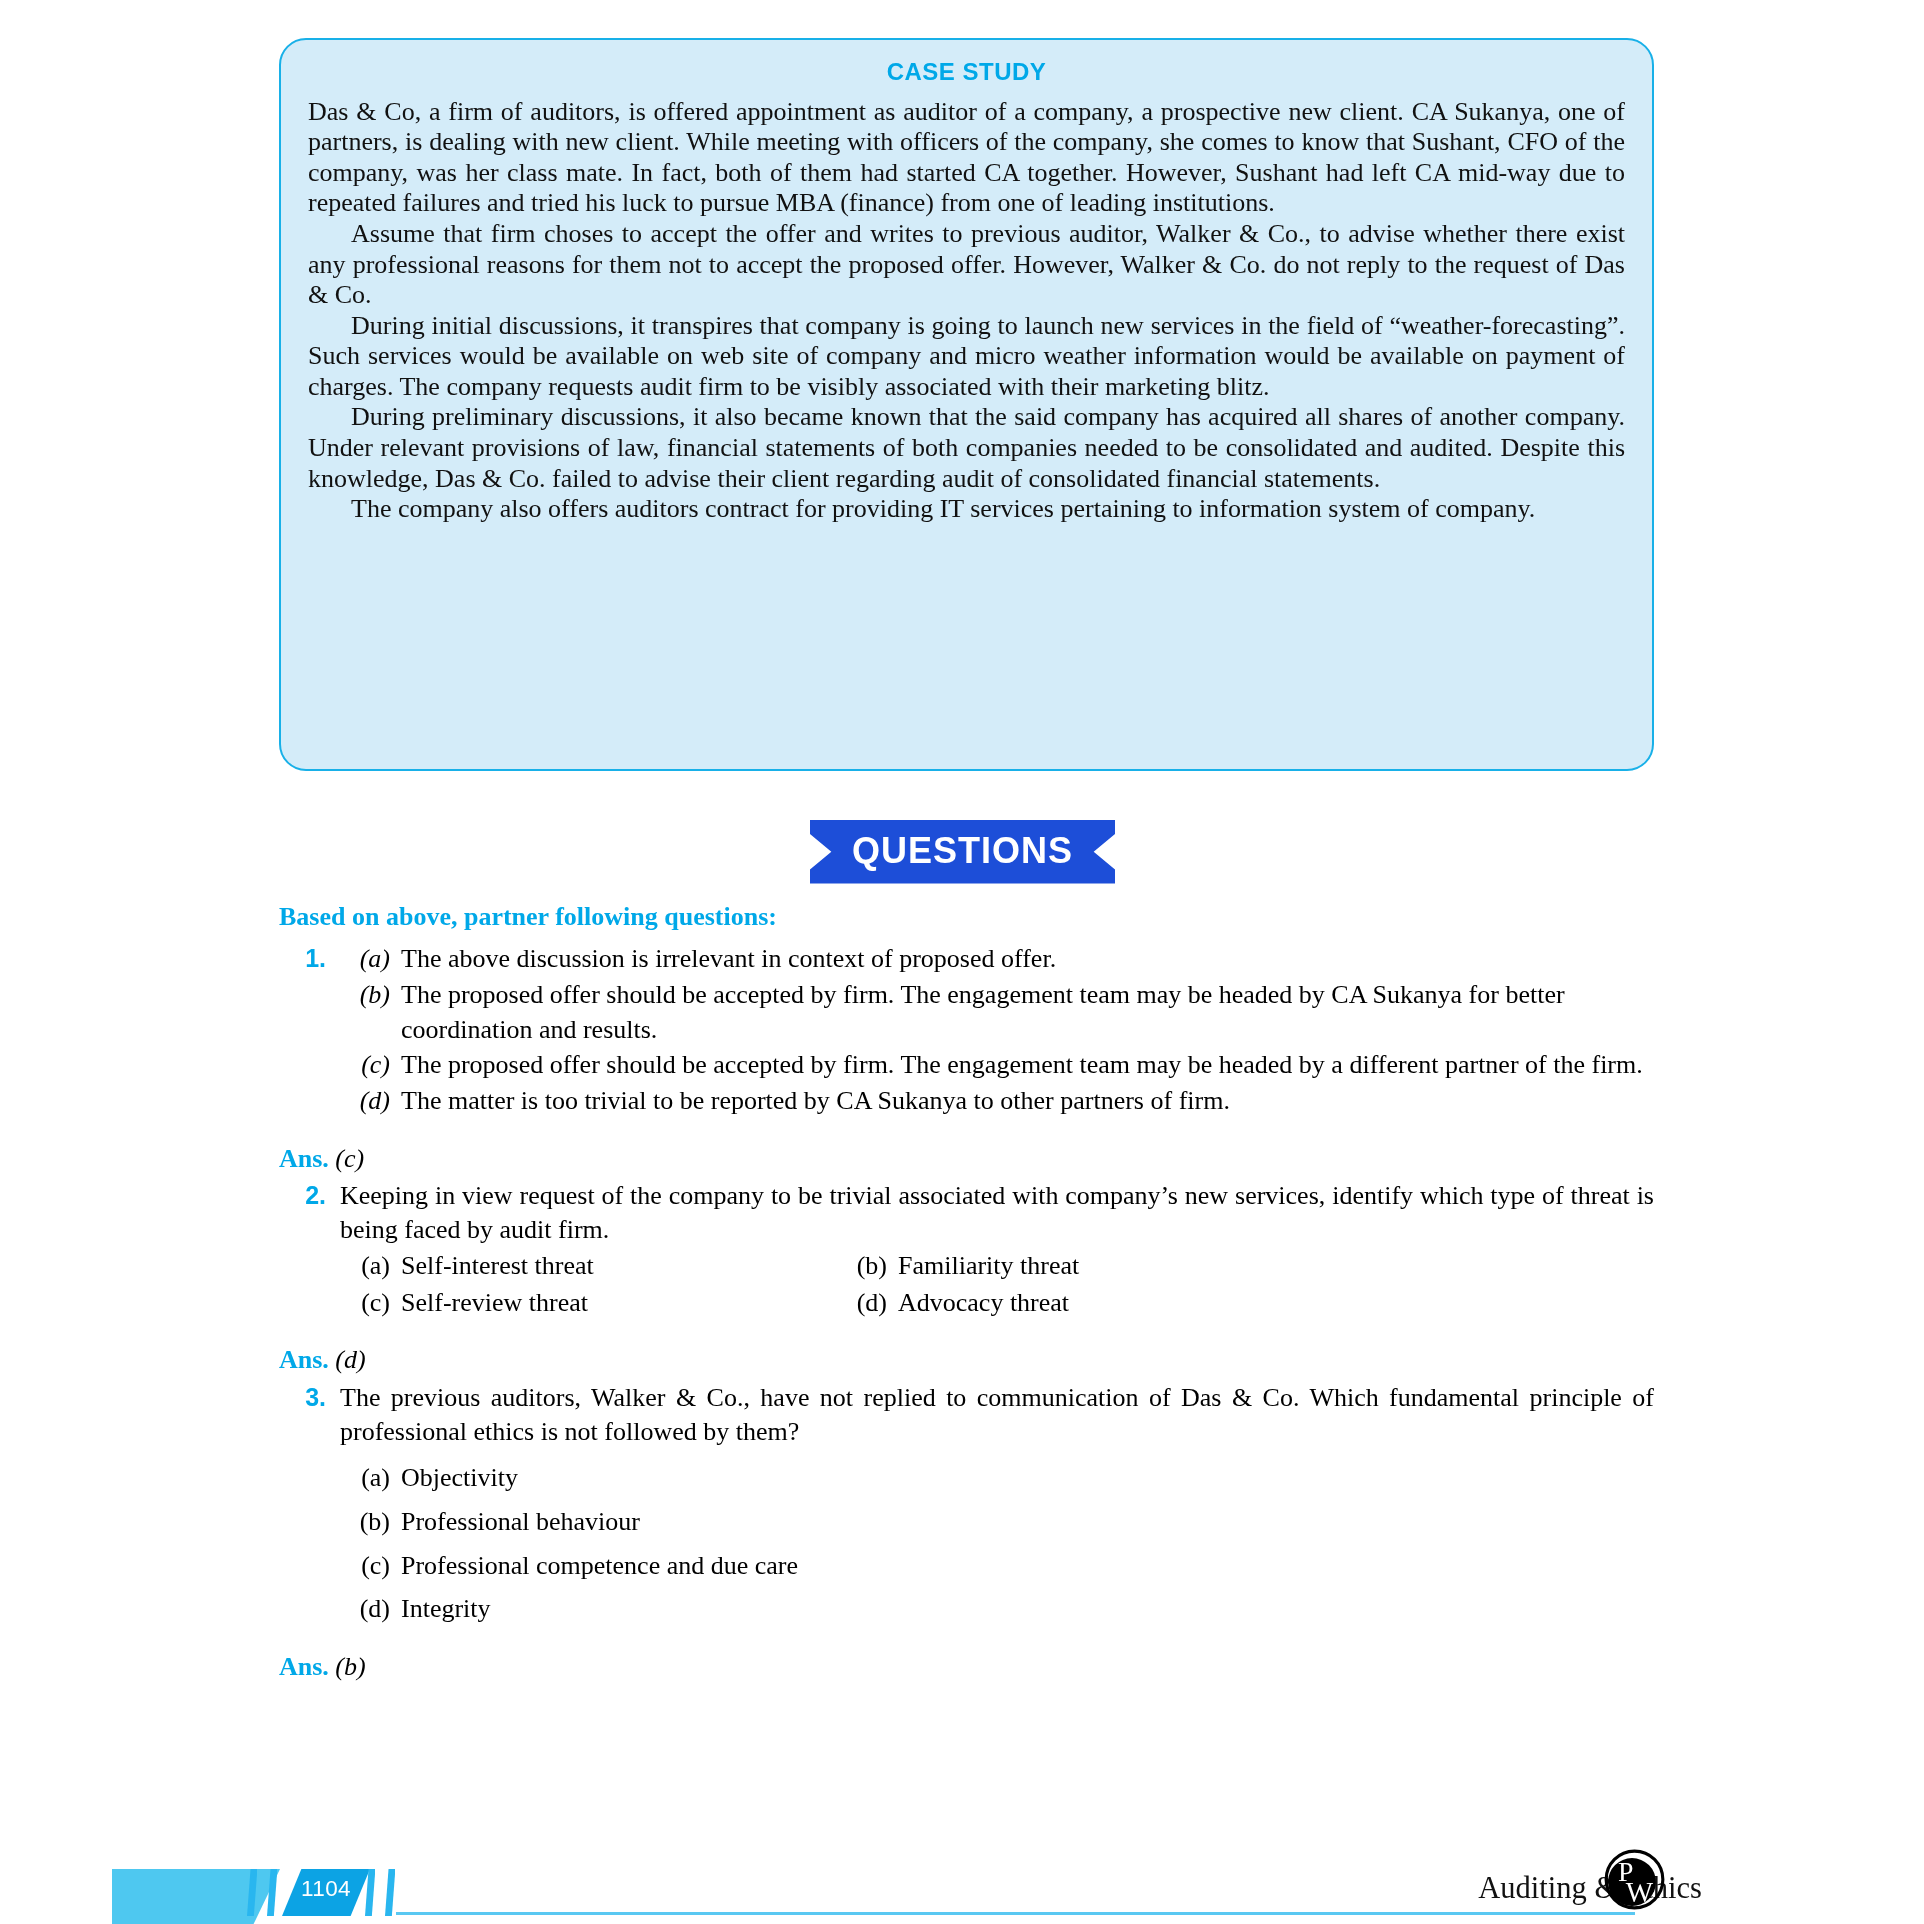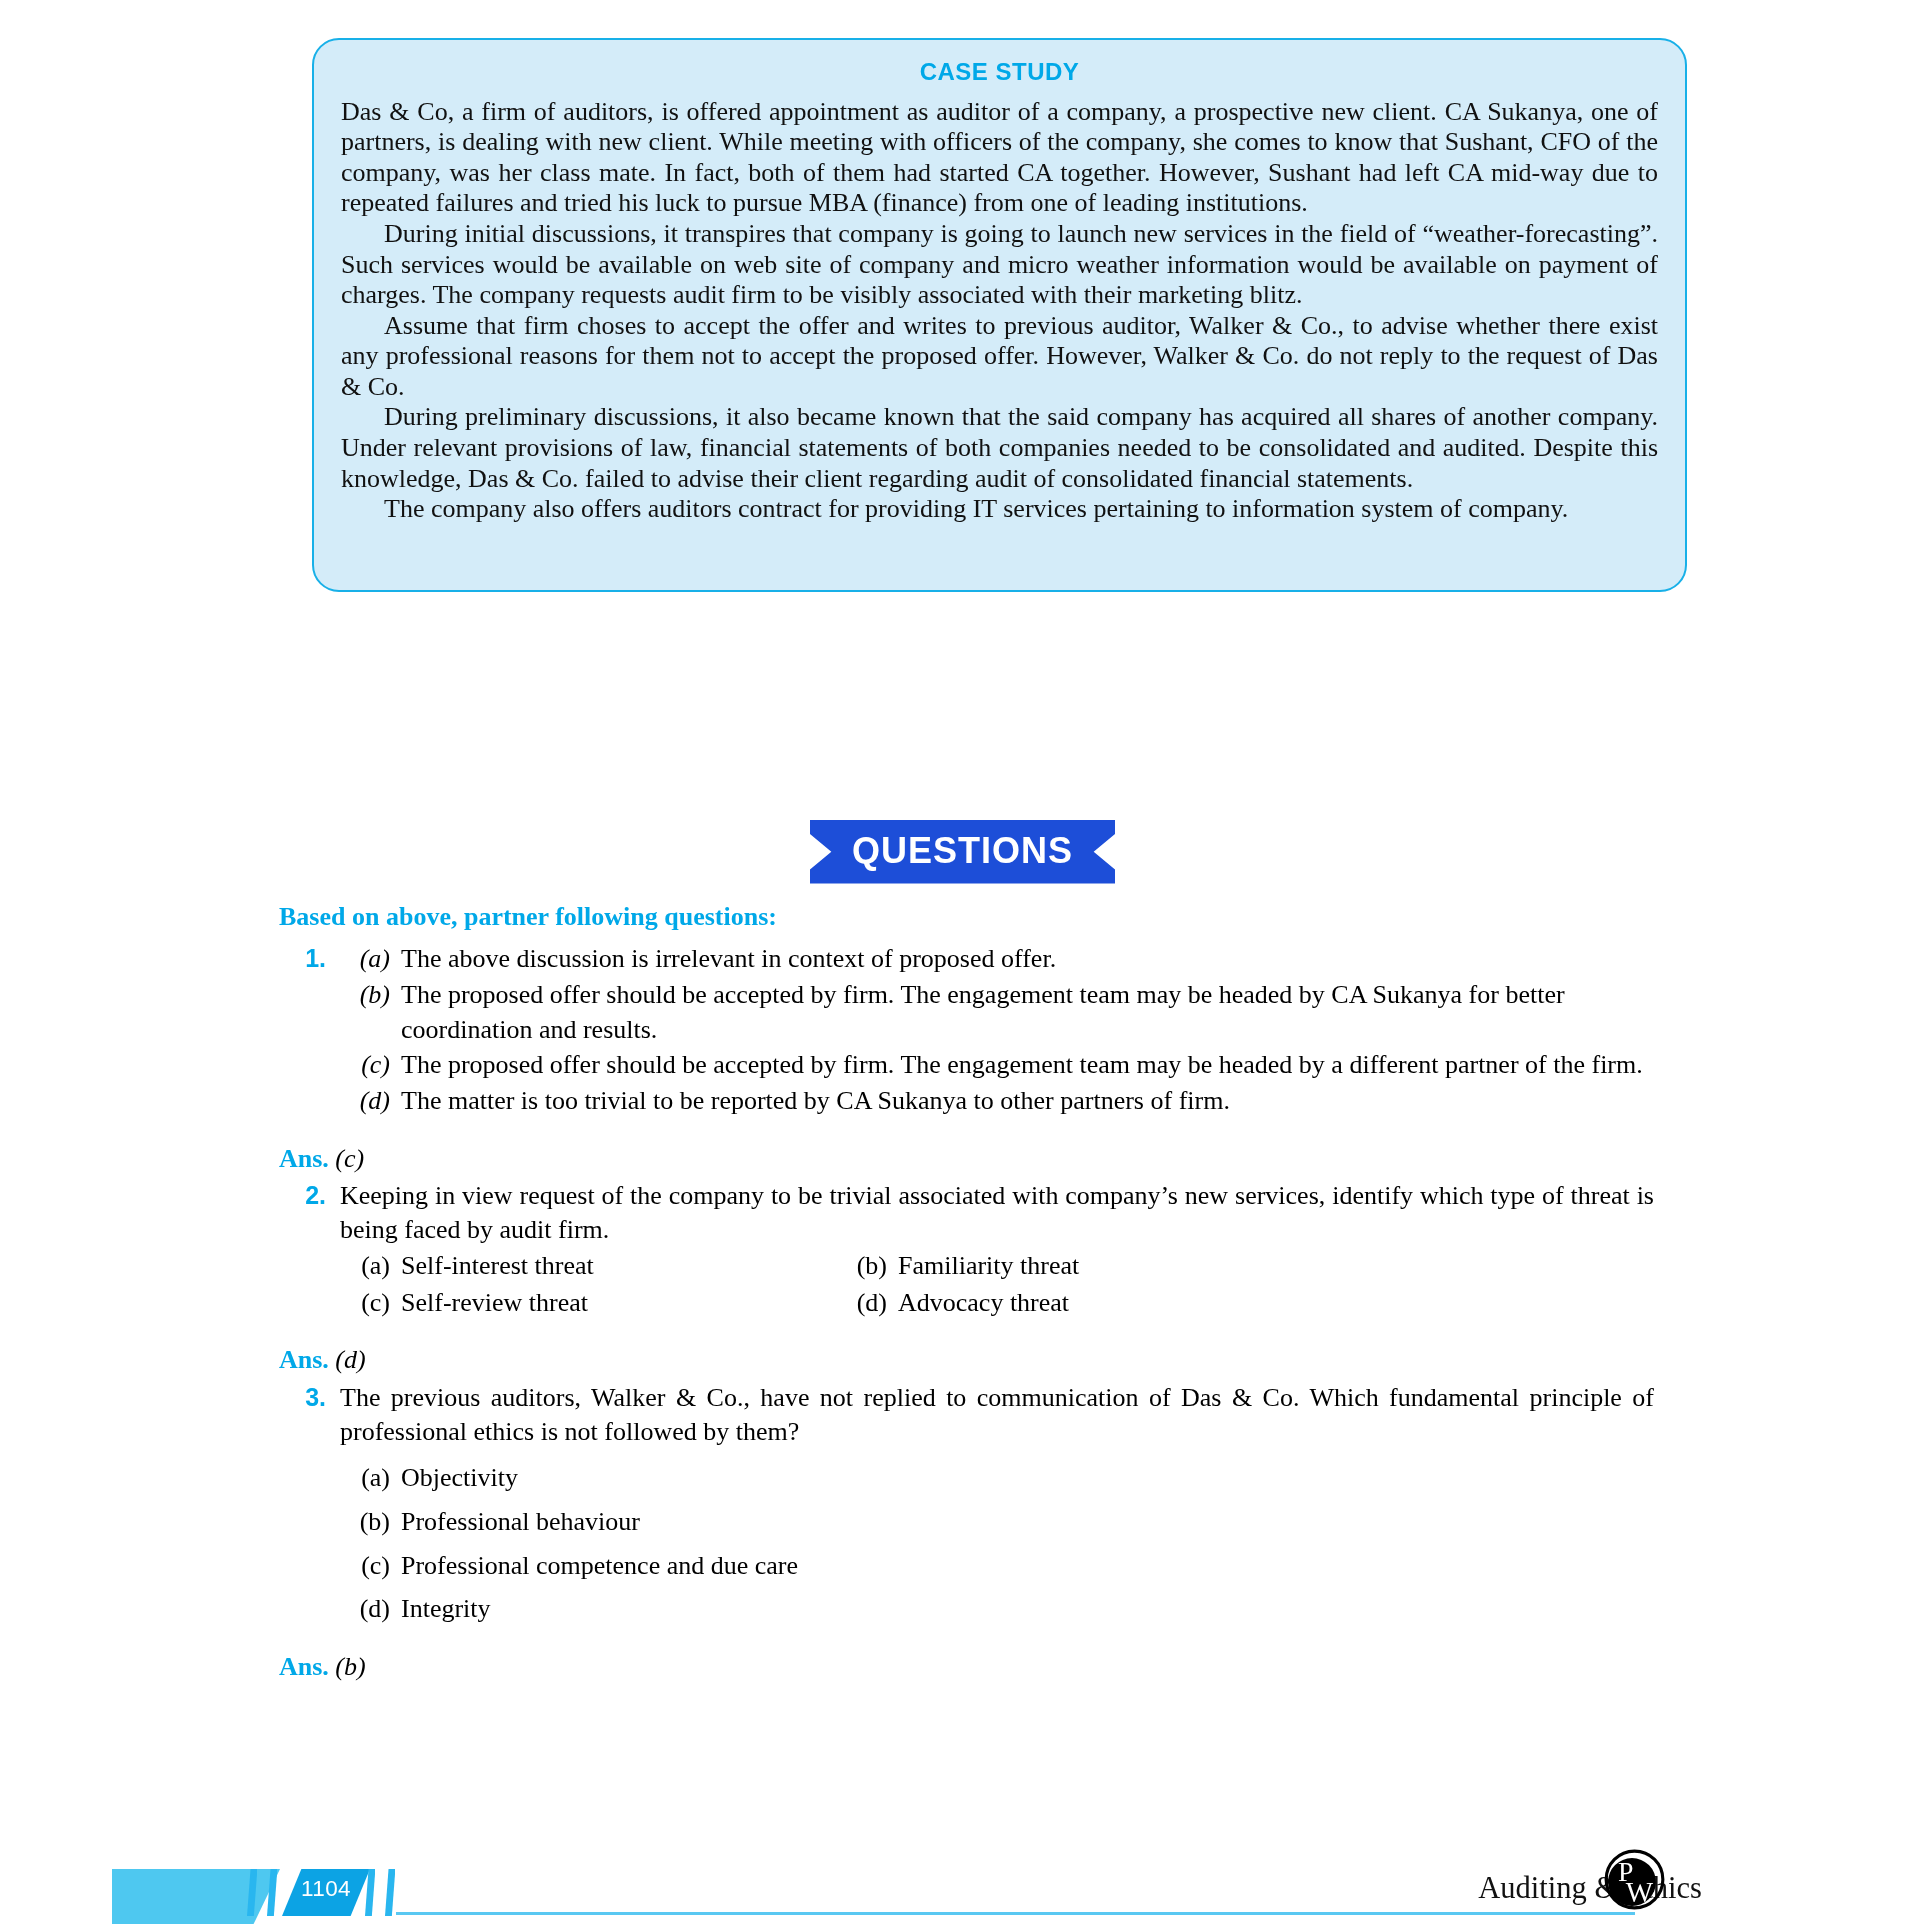--- a/index.html
+++ b/index.html
@@ -15,26 +15,25 @@
     color: #000000;
     overflow: hidden;
   }
 
   
   .case-box {
     position: absolute;
     left: 279px;
     top: 38px;
     width: 1375px;
-    height: 554px;
+    height: 733px;
     box-sizing: border-box;
     background: #d4ecf9;
     border: 2.4px solid #18b0e8;
     border-radius: 27px;
-    margin-left: 33px;
   }
   .case-title {
     text-align: center;
     color: #00a8e8;
     font-family: "Liberation Sans", sans-serif;
     font-weight: bold;
     font-size: 24px;
     letter-spacing: 0.5px;
     margin-top: 17.6px;
   }
@@ -231,22 +230,22 @@
     height: 63px;
   }
 </style>
 </head>
 <body>
 
 <div class="case-box">
   <div class="case-title">CASE STUDY</div>
   <div class="case-body">
     <p>Das &amp; Co, a firm of auditors, is offered appointment as auditor of a company, a prospective new client. CA Sukanya, one of partners, is dealing with new client. While meeting with officers of the company, she comes to know that Sushant, CFO of the company, was her class mate. In fact, both of them had started CA together. However, Sushant had left CA mid-way due to repeated failures and tried his luck to pursue MBA (finance) from one of leading institutions.</p>
+    <p class="ind">Assume that firm choses to accept the offer and writes to previous auditor, Walker &amp; Co., to advise whether there exist any professional reasons for them not to accept the proposed offer. However, Walker &amp; Co. do not reply to the request of Das &amp; Co.</p>
     <p class="ind">During initial discussions, it transpires that company is going to launch new services in the field of “weather-forecasting”. Such services would be available on web site of company and micro weather information would be available on payment of charges. The company requests audit firm to be visibly associated with their marketing blitz.</p>
-    <p class="ind">Assume that firm choses to accept the offer and writes to previous auditor, Walker &amp; Co., to advise whether there exist any professional reasons for them not to accept the proposed offer. However, Walker &amp; Co. do not reply to the request of Das &amp; Co.</p>
     <p class="ind">During preliminary discussions, it also became known that the said company has acquired all shares of another company. Under relevant provisions of law, financial statements of both companies needed to be consolidated and audited.  Despite this  knowledge,  Das  &amp;  Co.  failed  to  advise  their  client  regarding  audit  of consolidated financial statements.</p>
     <p class="ind">The company also offers auditors contract for providing IT services pertaining to information system of company.</p>
   </div>
 </div>
 
 <div class="qwrap">
   <div class="ribbon">QUESTIONS</div>
 </div>
 
 <div class="qsection">

